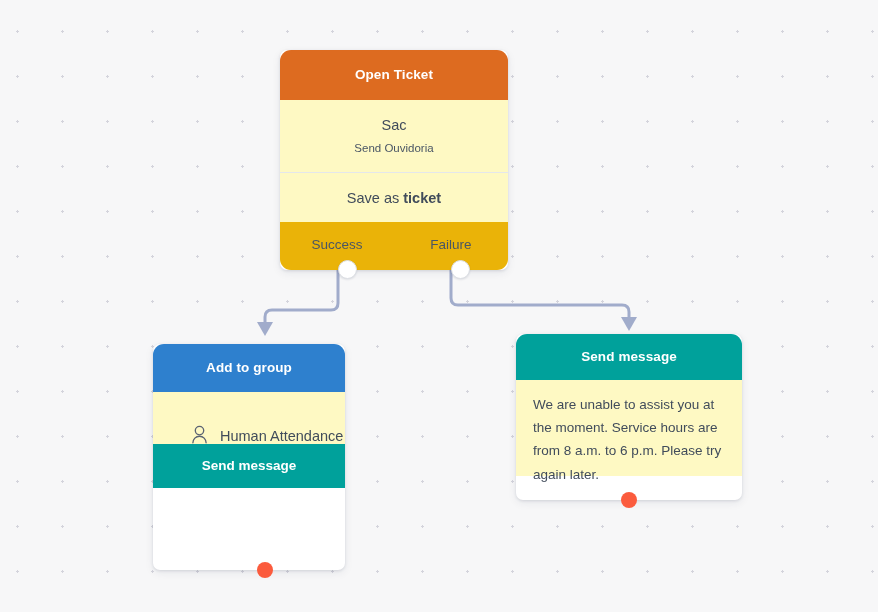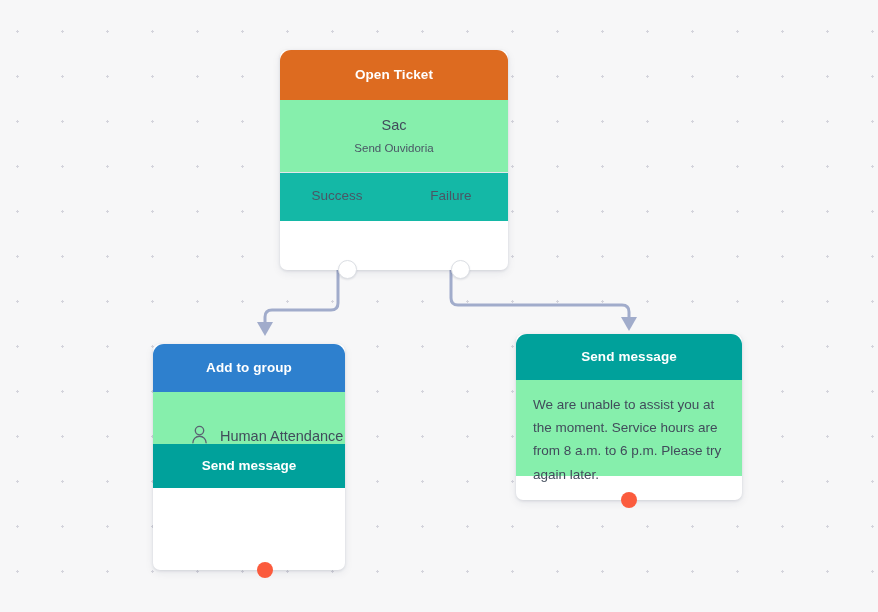--- a/index.html
+++ b/index.html
@@ -66,21 +66,21 @@
     color: #ffffff;
     font-weight: bold;
     font-size: 13.5px;
     line-height: 1;
     display: flex;
     align-items: center;
     justify-content: center;
   }
 
   .node-body {
-    background: #86efac;
+    background: #fef9c3;
     color: #444f5d;
   }
 
   .center-block {
     text-align: center;
     padding-top: 16px;
   }
   .primary-line {
     font-size: 14.5px;
     color: #414c5b;
@@ -107,21 +107,21 @@
     align-items: center;
     justify-content: center;
   }
   .saveas-row b {
     font-weight: bold;
     margin-left: 4px;
   }
 
   
   .node-footer {
-    background: #14b8a6;
+    background: #eab308;
     position: relative;
     display: flex;
   }
   .port-col {
     flex: 1;
     text-align: center;
     position: relative;
   }
   .port-label {
     font-size: 13.5px;
@@ -200,20 +200,24 @@
 
       <div class="node-body" style="height:72px;">
         <div class="center-block">
           <div class="primary-line">Sac</div>
           <div class="sub-line">Send Ouvidoria</div>
         </div>
       </div>
 
       <div class="divider"></div>
 
+      <div class="node-body saveas-row" style="height:49px;">
+        <span>Save as</span>
+        <b>ticket</b>
+      </div>
 
       <div class="node-footer" style="height:48px;">
         <div class="port-col">
           <span class="port-label">Success</span>
         </div>
         <div class="port-col">
           <span class="port-label">Failure</span>
         </div>
       </div>
 

